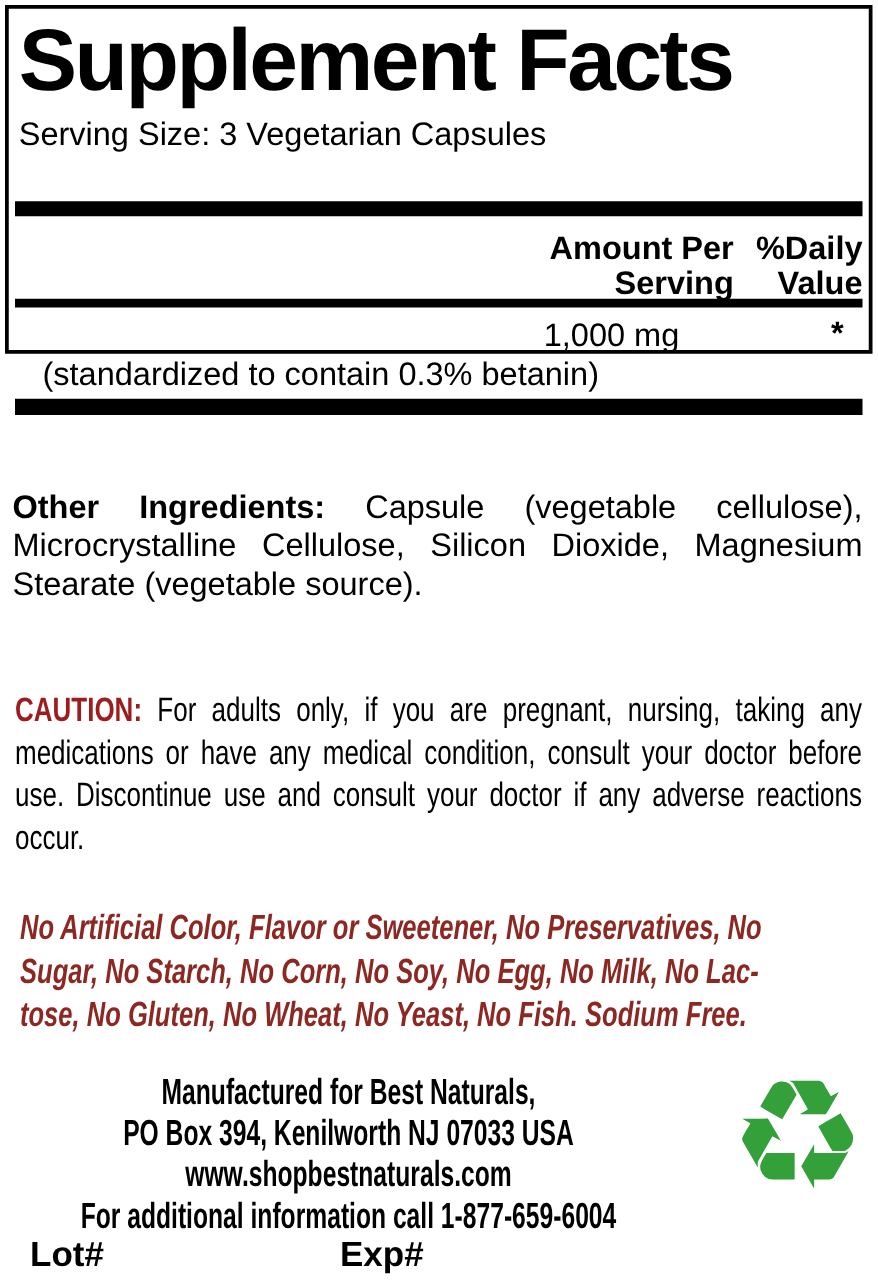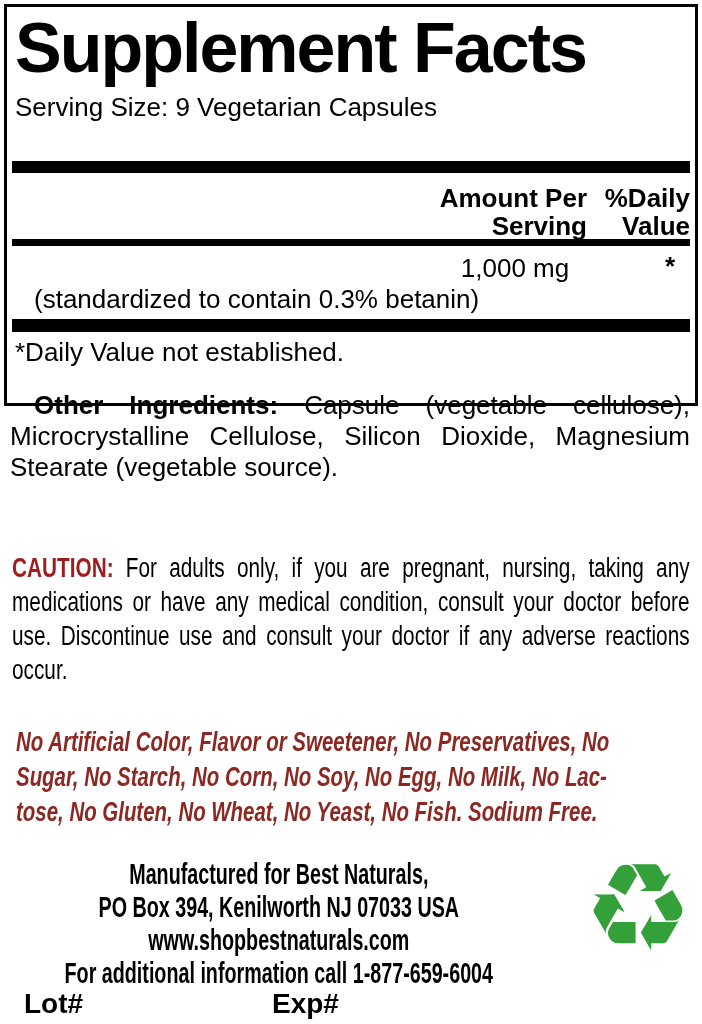--- a/index.html
+++ b/index.html
@@ -7,21 +7,21 @@
     position:relative;
     width:702px;height:1024px;
     background:#ffffff;
     font-family:"Liberation Sans", sans-serif;
     color:#000;
     overflow:hidden;
   }
   
   .facts-panel{
     position:absolute;left:4px;top:4px;
-    width:694px;height:402px;
+    width:694px;height:279px;
     border:3px solid #000;
     box-sizing:border-box;
     background:#fff;
   }
   .panel-title{
     position:absolute;left:8px;top:6px;
     font-size:70px;font-weight:bold;letter-spacing:-2px;
     line-height:1.0;white-space:nowrap;
   }
   .serving-line1{position:absolute;left:8px;top:85px;font-size:26px;}
@@ -33,29 +33,29 @@
   .col-header{
     position:absolute;top:177px;
     font-size:26px;font-weight:bold;line-height:28px;
     text-align:right;white-space:pre-line;
   }
   .hdr-amount{right:108px;}
   .hdr-dv{right:5px;text-align:right;}
   .ingredient-name{position:absolute;left:8px;top:246px;font-size:26px;white-space:nowrap;}
   .ingredient-name .latin{font-style:italic;}
   .ingredient-sub{position:absolute;left:27px;top:277px;font-size:26px;white-space:nowrap;}
-  .ingredient-amount{position:absolute;left:428px;top:246px;width:160px;text-align:center;font-size:26px;}
+  .ingredient-amount{position:absolute;left:428px;top:246px;width:160px;text-align:left;font-size:26px;}
   .ingredient-dv{position:absolute;right:20px;top:244px;font-size:26px;font-weight:bold;}
   .panel-footnote{position:absolute;left:8px;top:330px;font-size:26px;}
   
   .other-ingredients{
     position:absolute;left:10px;top:390px;width:680px;
     font-size:26px;line-height:31px;text-align:justify;
   }
-  .other-ingredients .oi-label{font-weight:bold;margin-left:24px;}
+  .other-ingredients .oi-label{font-weight:bold;}
   
   .caution{
     position:absolute;left:12px;top:551px;width:880px;
     transform:scaleX(0.77);transform-origin:top left;
     font-size:27px;line-height:34px;text-align:justify;
   }
   .caution .caution-label{font-weight:bold;}
   
   .claims{
     position:absolute;left:16px;top:724px;width:920px;
@@ -78,38 +78,37 @@
     font-family:"DejaVu Sans", sans-serif;
   }
 </style>
 </head>
 <body>
 
 <div class="label-container">
 
   <div class="facts-panel">
     <div class="panel-title">Supplement Facts</div>
-    <div class="serving-line1">Serving Size: 9 Vegetarian Capsules</div>
+    <div class="serving-line1">Serving Size: 3 Vegetarian Capsules</div>
 
     <div class="bar bar-1"></div>
 
     <div class="col-header hdr-amount">Amount Per
 Serving</div>
     <div class="col-header hdr-dv">%Daily
 Value</div>
 
     <div class="bar bar-2"></div>
 
     <div class="ingredient-amount">1,000 mg</div>
     <div class="ingredient-dv">*</div>
     <div class="ingredient-sub">(standardized to contain 0.3% betanin)</div>
 
     <div class="bar bar-3"></div>
 
-    <div class="panel-footnote">*Daily Value not established.</div>
   </div>
 
   <div class="other-ingredients"><span class="oi-label">Other Ingredients:</span><span> Capsule (vegetable cellulose), Microcrystalline Cellulose, Silicon Dioxide, Magnesium Stearate (vegetable source).</span></div>
 
   <div class="caution"><span class="caution-label" style="color: rgb(158, 28, 30);">CAUTION:</span><span> For adults only, if you are pregnant, nursing, taking any medications or have any medical condition, consult your doctor before use. Discontinue use and consult your doctor if any adverse reactions occur.</span></div>
 
   <div class="claims" style="color: rgb(140, 39, 34);">
     <div>No Artificial Color, Flavor or Sweetener, No Preservatives, No</div>
     <div>Sugar, No Starch, No Corn, No Soy, No Egg, No Milk, No Lac-</div>
     <div>tose, No Gluten, No Wheat, No Yeast, No Fish. Sodium Free.</div>

